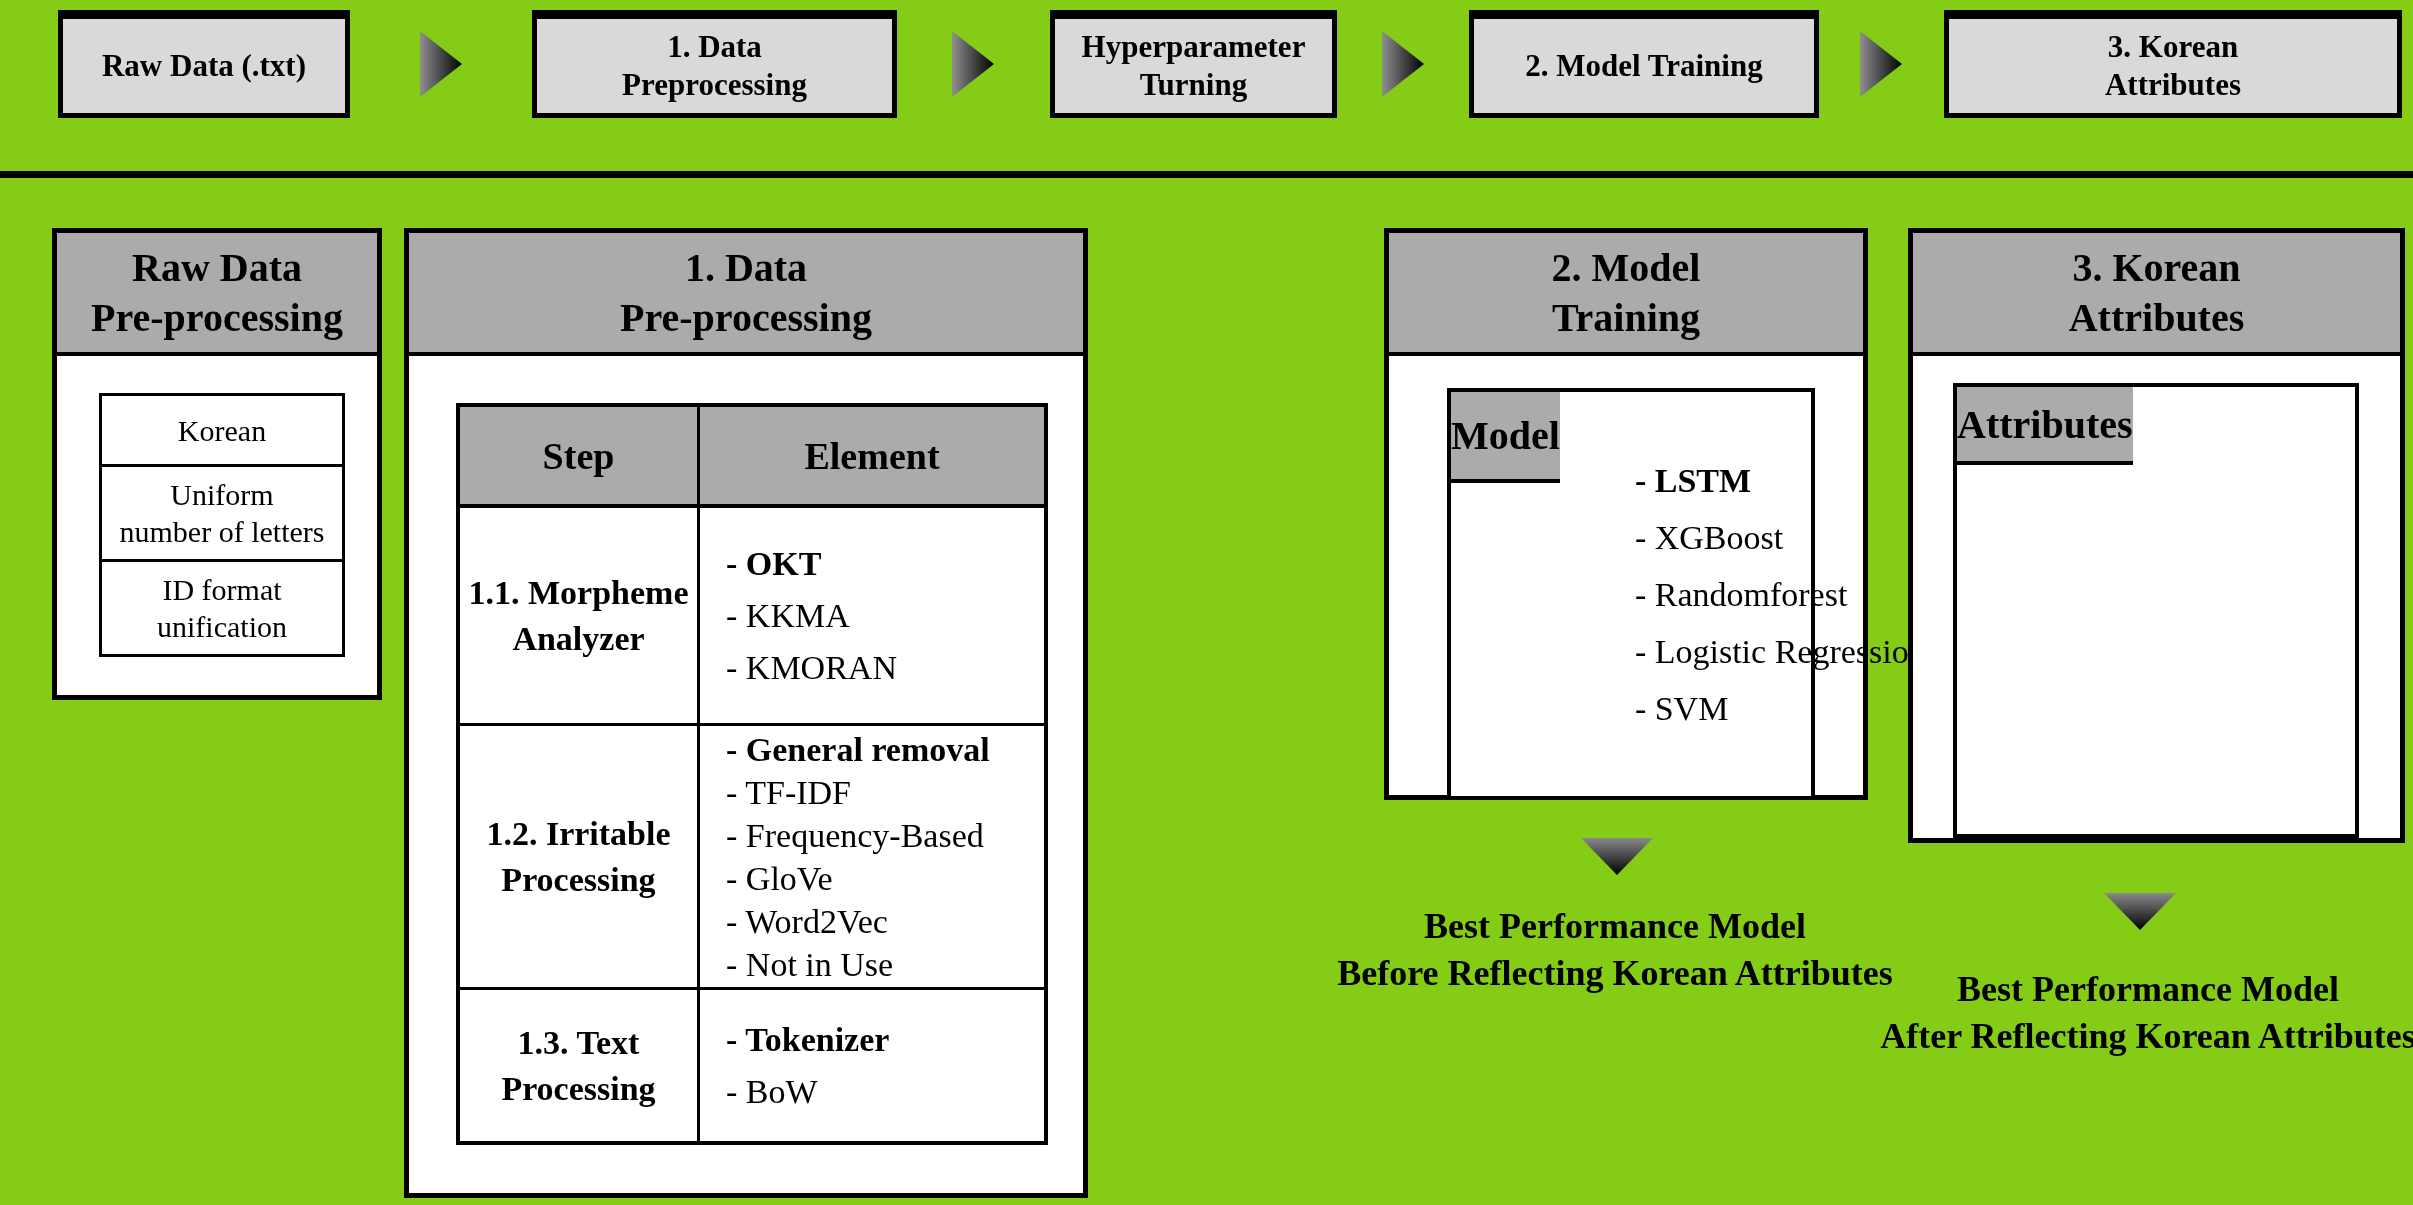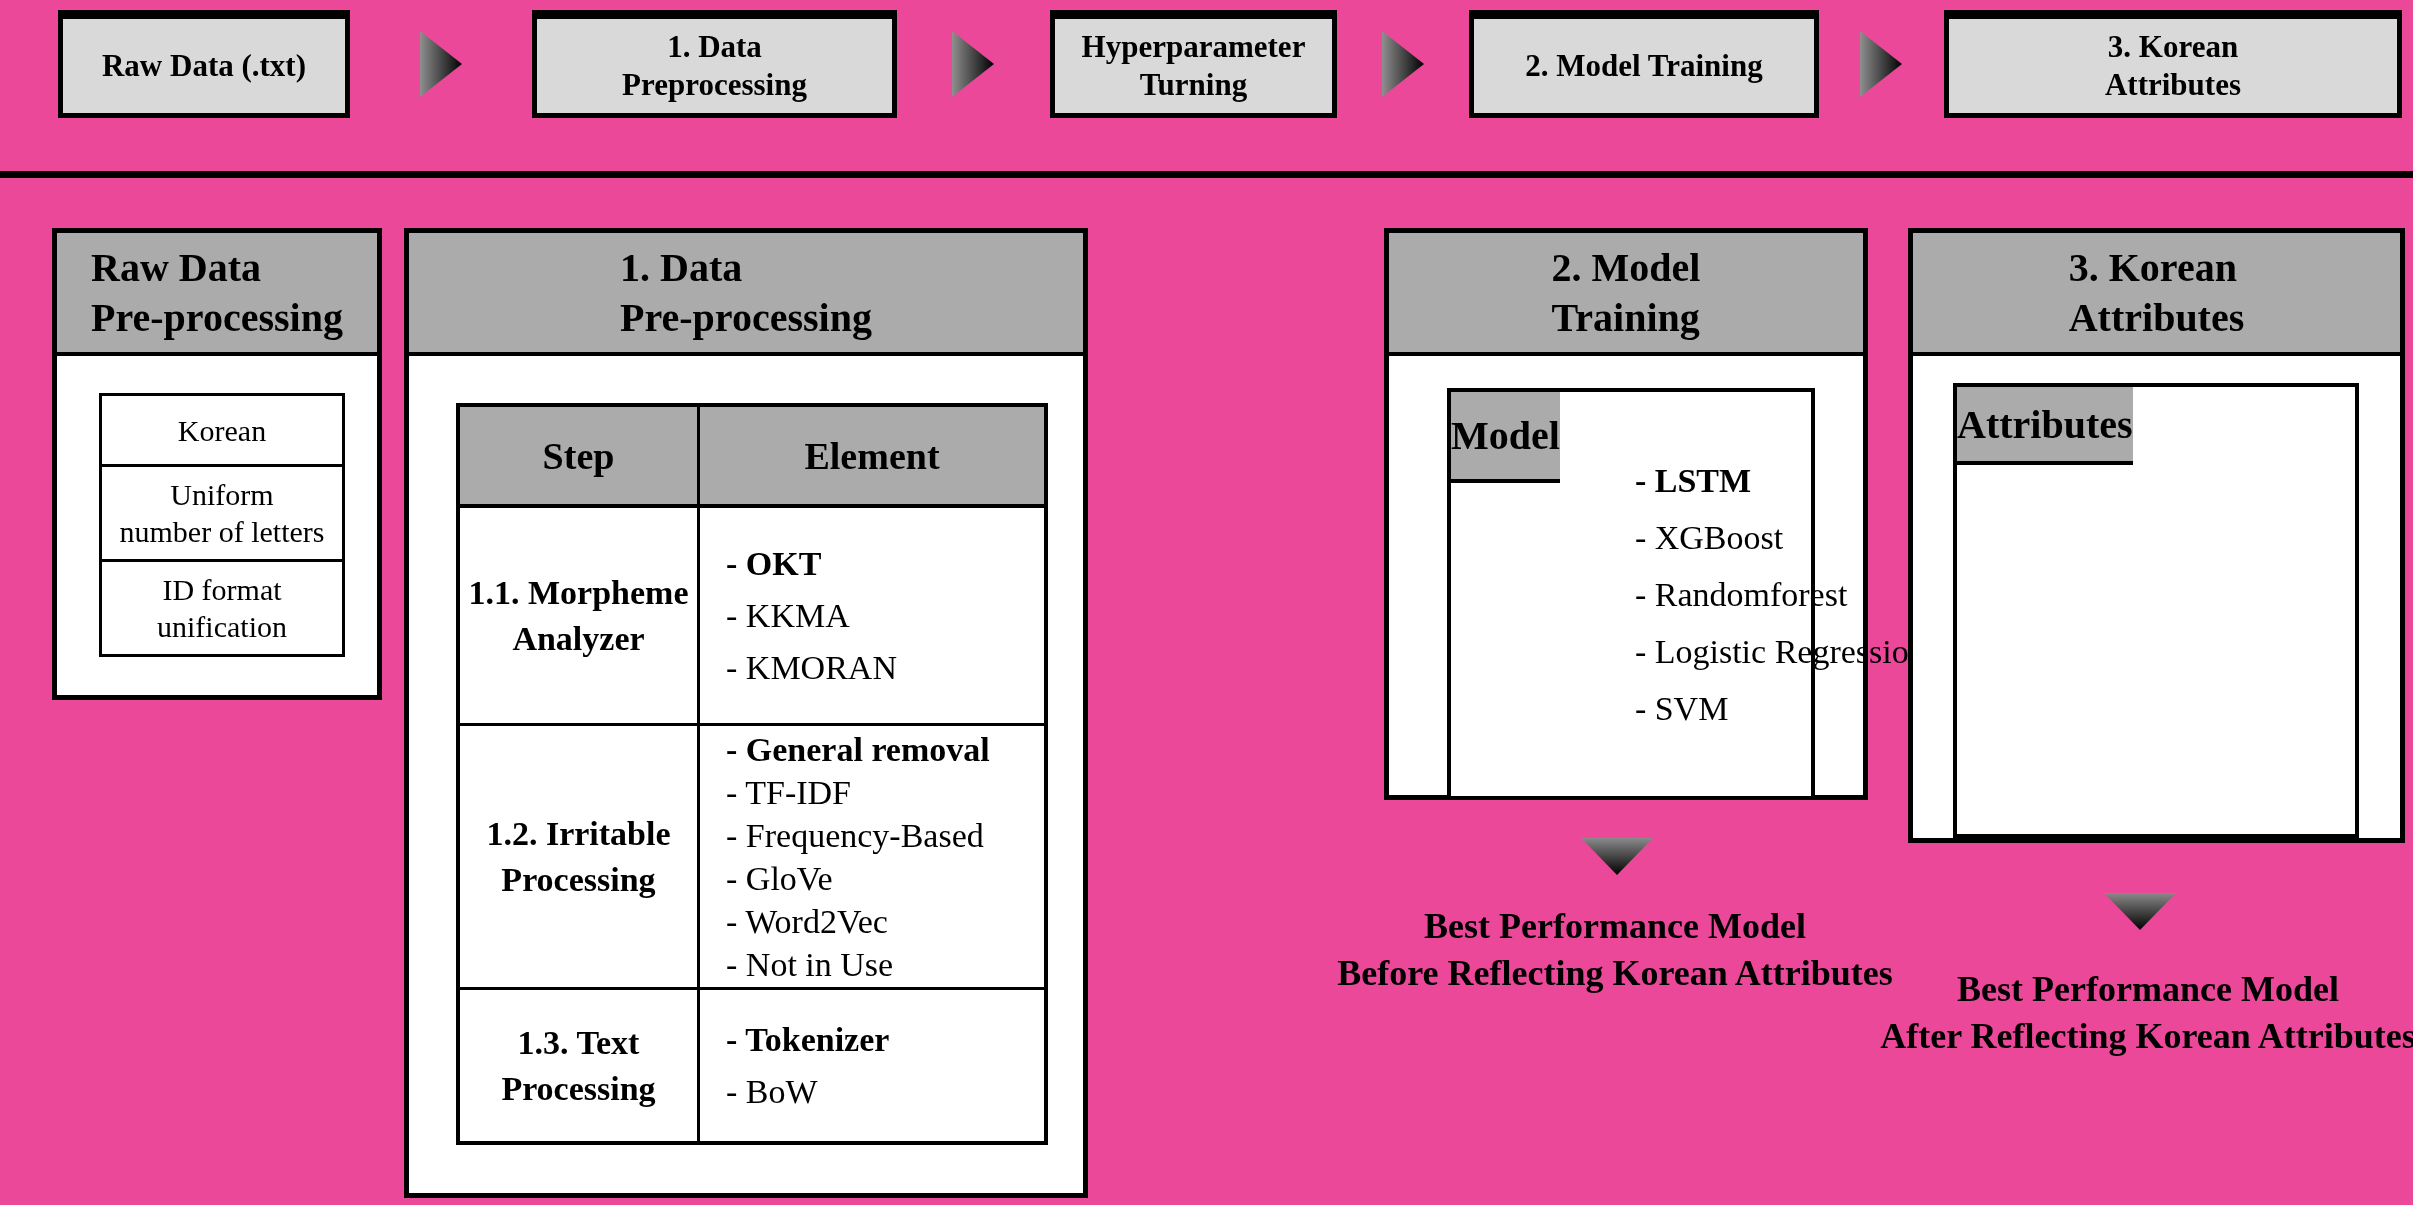--- a/index.html
+++ b/index.html
@@ -1,29 +1,29 @@
 <!DOCTYPE html>
 <html><head>
 <meta charset="utf-8">
 <style>
   html,body{margin:0;padding:0;background:#fff;}
-  .canvas{position:relative;width:2413px;height:1205px;background:#ec4899;overflow:hidden;
+  .canvas{position:relative;width:2413px;height:1205px;background:#84cc16;overflow:hidden;
           font-family:"Liberation Serif","DejaVu Serif",serif;color:#000;}
   .canvas *{box-sizing:border-box;}
   
   .fbox{position:absolute;top:10px;height:108px;background:#d9d9d9;border:5px solid #000;
         border-top-width:9px;display:flex;align-items:center;justify-content:center;
         font-weight:bold;font-size:31px;line-height:38px;text-align:center;white-space:pre-line;}
   .flow-arrow{position:absolute;top:31px;}
   .divider{position:absolute;left:0;top:171px;width:2413px;height:7px;background:#000;}
   
   .panel{position:absolute;top:228px;background:#fff;border:5px solid #000;}
   .phead{height:123px;background:#ababab;border-bottom:4px solid #000;display:flex;
          align-items:center;justify-content:center;font-weight:bold;font-size:40px;
-         line-height:50px;white-space:pre-line;}
+         line-height:50px;text-align:center;white-space:pre-line;}
   
   .astack{position:absolute;left:42px;top:160px;width:246px;}
   .abox{border:3px solid #000;margin-top:-3px;display:flex;align-items:center;justify-content:center;
         text-align:center;white-space:pre-line;font-size:30px;line-height:37px;background:#fff;}
   .abox:first-child{margin-top:0;}
   
   .btable{position:absolute;left:47px;top:170px;width:592px;height:742px;border:4px solid #000;
           display:grid;grid-template-columns:237px 1fr;grid-template-rows:101px 215px 264px 1fr;}
   .btable>div{min-width:0;}
   .bth{background:#ababab;border-bottom:4px solid #000;font-weight:bold;font-size:38px;

